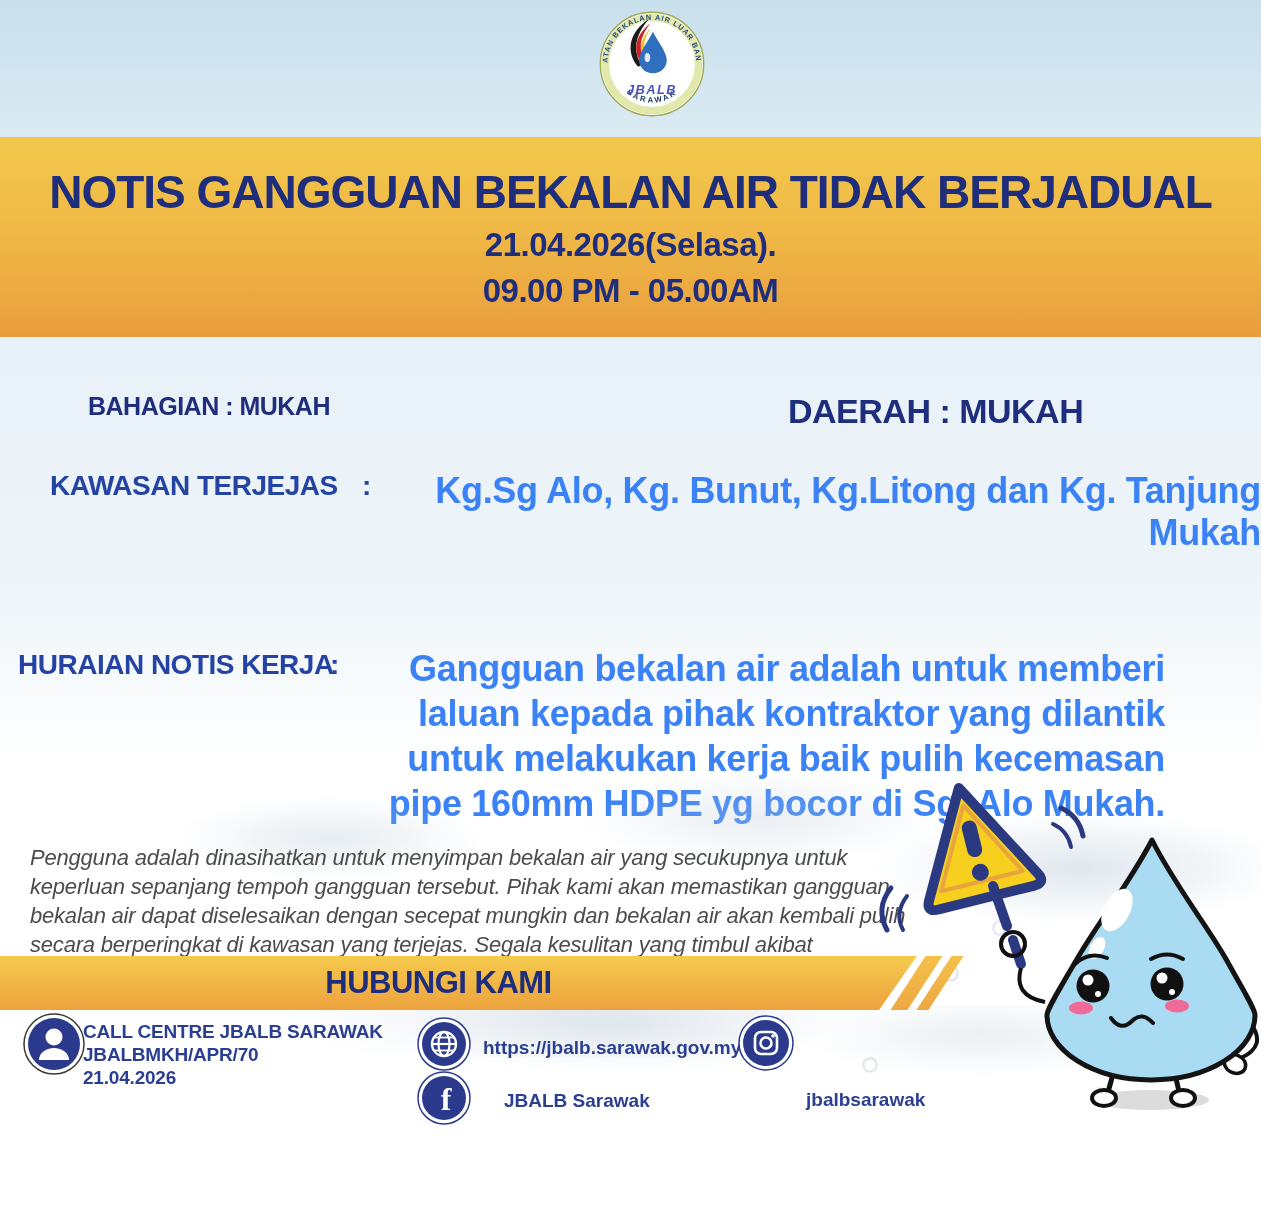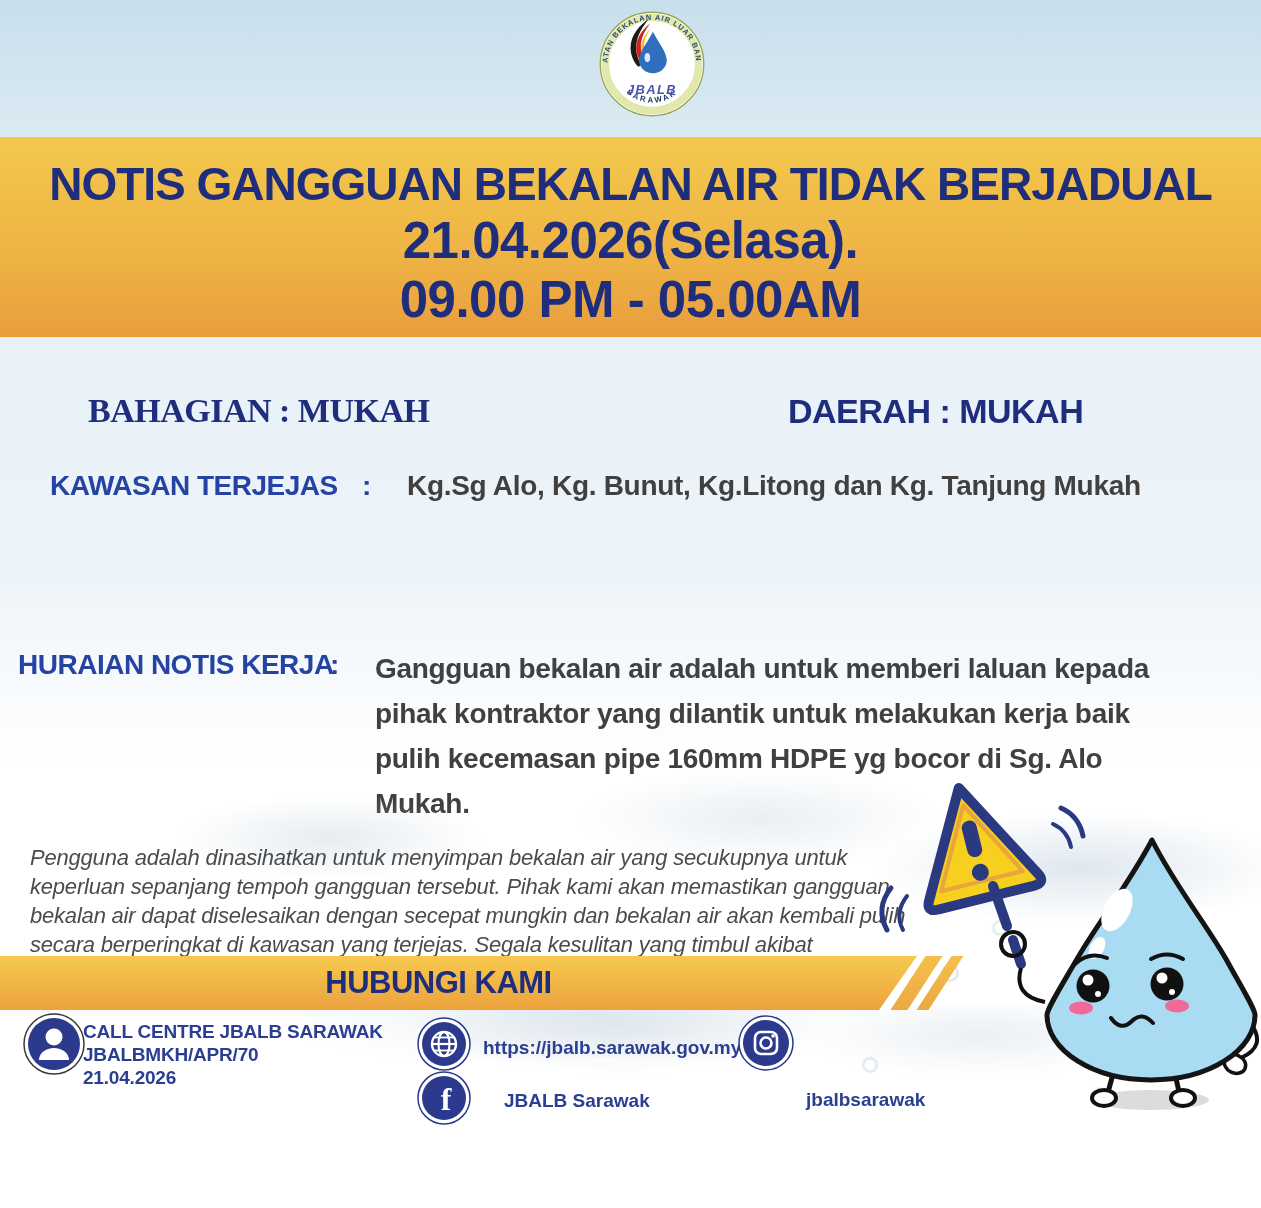--- a/index.html
+++ b/index.html
@@ -13,34 +13,34 @@
   
   .logo{position:absolute;left:592px;top:4px;width:120px;height:120px;}
   .logo svg{width:100%;height:100%;}
 
   
   .title-banner{position:absolute;top:137px;left:0;width:100%;height:200px;
        background:linear-gradient(180deg,#f3c84c 0%,#efb545 55%,#e99e3d 100%);
        display:flex;flex-direction:column;align-items:center;justify-content:space-evenly;
        padding:20px 0;box-sizing:border-box;color:#1f2e7c;text-align:center;}
   .title-line1{font-size:46px;font-weight:bold;letter-spacing:-1px;}
-  .title-line2,.title-line3{font-size:51px;font-weight:bold;letter-spacing:-0.5px;}
+  .title-line2,.title-line3{font-size:33px;font-weight:bold;letter-spacing:-0.5px;}
 
   
   .content-tint{position:absolute;top:337px;left:0;width:100%;height:425px;
        background:linear-gradient(180deg,#e8f1f8 0%,#edf4f9 55%,#ffffff 100%);}
 
   .navy{color:#1f2e7c;}
 
-  .bahagian{position:absolute;left:88px;top:392px;font-size:34px;font-weight:bold;letter-spacing:-0.5px;font-family:Liberation Serif, serif;}
+  .bahagian{position:absolute;left:88px;top:392px;font-size:25px;font-weight:bold;letter-spacing:-0.5px;}
   .daerah{position:absolute;left:788px;top:392px;font-size:34px;font-weight:bold;letter-spacing:-0.5px;}
 
   .field-label{position:absolute;left:18px;font-size:28px;font-weight:bold;color:#2443a3;letter-spacing:-0.5px;}
   .field-sep{position:absolute;left:330px;font-size:28px;font-weight:bold;color:#2443a3;}
-  .field-value{position:absolute;left:375px;font-size:28px;font-weight:bold;color:#404040;letter-spacing:-0.3px;}
+  .field-value{position:absolute;left:375px;font-size:36px;font-weight:bold;color:#3b82f6;letter-spacing:-0.3px;text-align:right;}
   .kawasan-label,.kawasan-sep,.kawasan-value{top:470px;margin-left:32px;}
   .huraian-label,.huraian-sep{top:649px;}
   .huraian-value{top:646px;width:790px;line-height:45px;}
 
   
   .water-bg{position:absolute;top:758px;left:0;width:100%;height:300px;
     background-image:
       radial-gradient(ellipse 220px 60px at 330px 80px, rgba(185,202,216,0.35), transparent 70%),
       radial-gradient(ellipse 260px 70px at 760px 60px, rgba(185,202,216,0.30), transparent 70%),
       radial-gradient(ellipse 300px 80px at 1080px 110px, rgba(176,196,212,0.40), transparent 70%),

